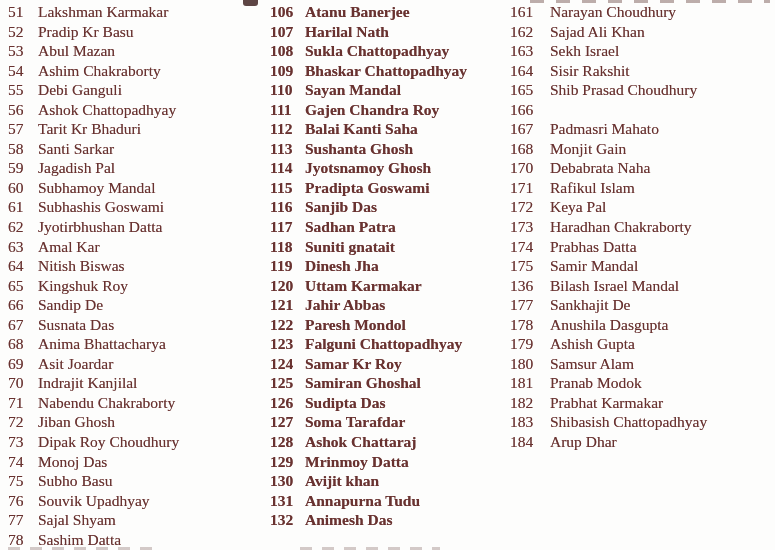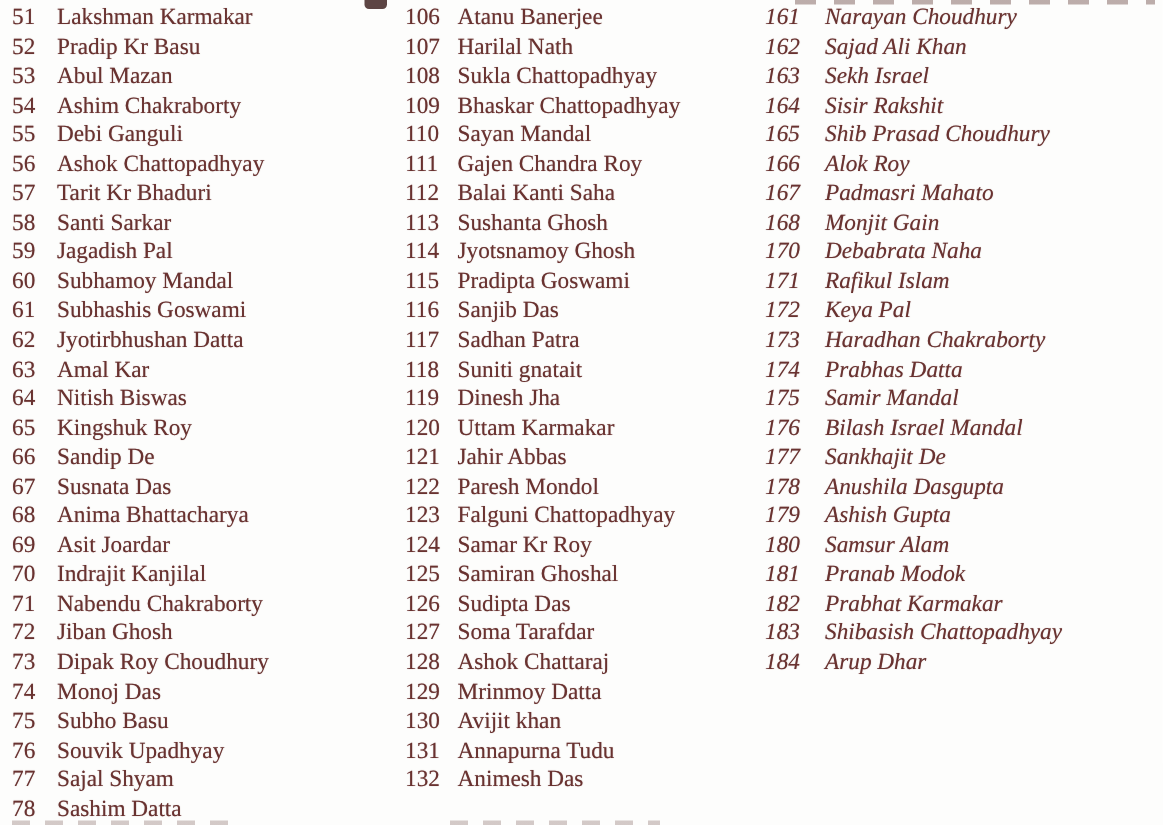--- a/index.html
+++ b/index.html
@@ -13,22 +13,22 @@
     background: var(--bg-color, #fdfdfc);
     overflow: hidden;
     font-family: "Liberation Serif", "DejaVu Serif", serif;
     color: var(--text-color, #693230);
   }
   .name-column {
     position: absolute;
     top: 2px;
   }
   .col-1 { left: 8px;   width: 250px; }
-  .col-2 { left: 270px; width: 230px; }
-  .col-3 { left: 510px; width: 260px; font-style: italic; }
+  .col-2 { left: 270px; width: 230px; font-weight: bold; }
+  .col-3 { left: 510px; width: 260px; }
   .entry-row {
     display: flex;
     height: 19.55px;
     line-height: 19.55px;
     font-size: 15.5px;
     white-space: nowrap;
     text-shadow: 0 0 0.6px rgba(96, 44, 40, 0.55);
   }
   .entry-no {
     flex: 0 0 auto;
@@ -379,21 +379,20 @@
         <span class="entry-name">Sisir Rakshit</span>
       </div>
 
       <div class="entry-row">
         <span class="entry-no">165</span>
         <span class="entry-name">Shib Prasad Choudhury</span>
       </div>
 
       <div class="entry-row">
         <span class="entry-no">166</span>
-        <span class="entry-name">Alok Roy</span>
       </div>
 
       <div class="entry-row">
         <span class="entry-no">167</span>
         <span class="entry-name">Padmasri Mahato</span>
       </div>
 
       <div class="entry-row">
         <span class="entry-no">168</span>
         <span class="entry-name">Monjit Gain</span>
@@ -424,21 +423,21 @@
         <span class="entry-no">174</span>
         <span class="entry-name">Prabhas Datta</span>
       </div>
 
       <div class="entry-row">
         <span class="entry-no">175</span>
         <span class="entry-name">Samir Mandal</span>
       </div>
 
       <div class="entry-row">
-        <span class="entry-no">176</span>
+        <span class="entry-no">136</span>
         <span class="entry-name">Bilash Israel Mandal</span>
       </div>
 
       <div class="entry-row">
         <span class="entry-no">177</span>
         <span class="entry-name">Sankhajit De</span>
       </div>
 
       <div class="entry-row">
         <span class="entry-no">178</span>

